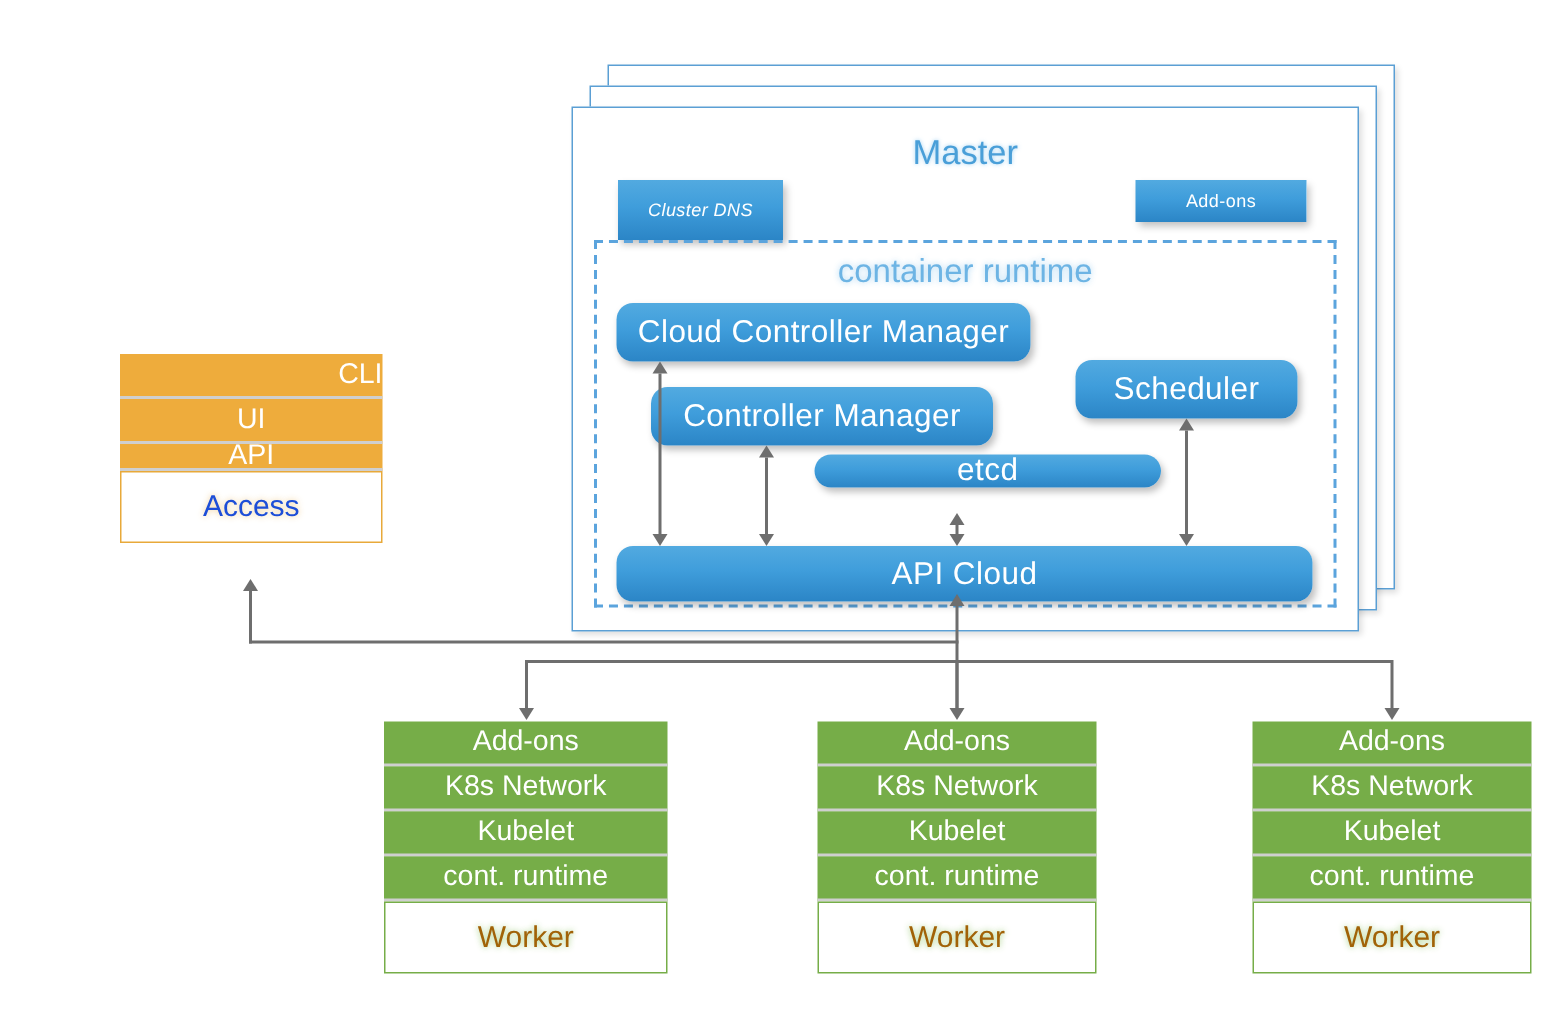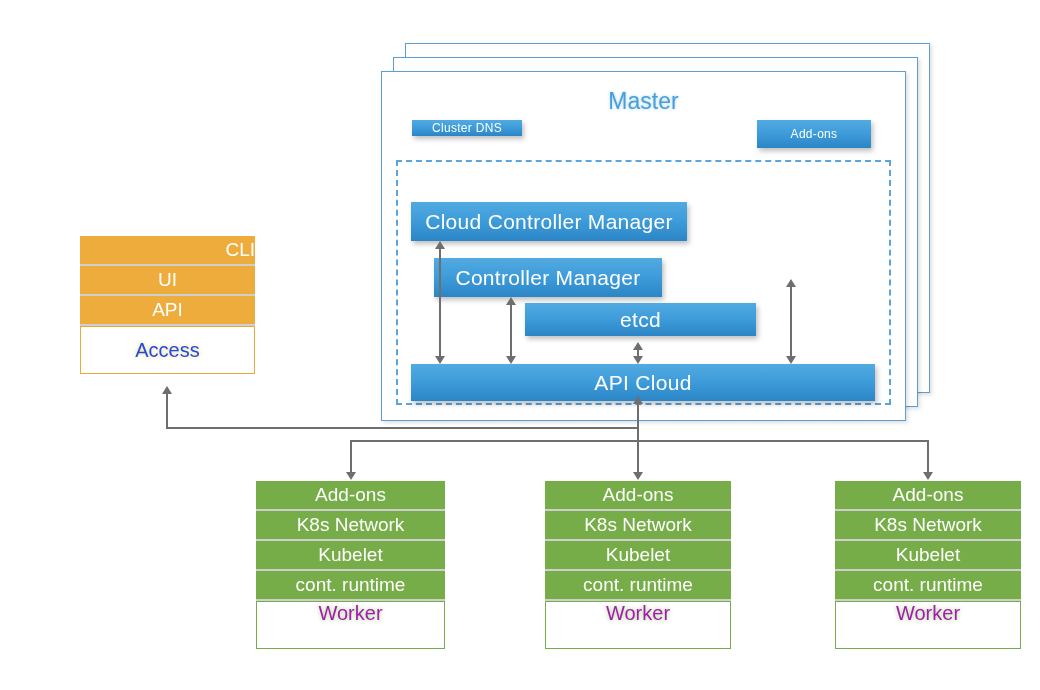--- a/index.html
+++ b/index.html
@@ -16,21 +16,21 @@
     position:absolute;
     background:linear-gradient(to bottom,#52aae0 0%,#3f9ddb 45%,#2b85c6 100%);
     color:#ffffff;
     display:flex;align-items:center;justify-content:center;
     text-align:center;
     box-shadow:2px 3px 5px rgba(0,0,0,0.25);
     box-sizing:border-box;
     letter-spacing:.3px;
   }
   .blue-small{font-size:12px;}
-  .blue-big{font-size:21px;}
+  .blue-big{font-size:21px;border-radius:11px;}
 
   .master-panel{
     position:absolute;
     background:#ffffff;
     border:1px solid #5b9fd4;
     box-sizing:border-box;
     box-shadow:2px 2px 4px rgba(0,0,0,0.13);
   }
   .master-title{
     position:absolute;
@@ -66,24 +66,24 @@
   .stack.access .foot{
     background:#ffffff;color:#1d4ed8;
     border:1px solid #e8a93a;
     box-sizing:border-box;
     display:flex;align-items:center;justify-content:center;
     font-size:20px;
     text-shadow:0 0 4px rgba(240,200,130,.9);
   }
   .stack.worker .row{background:#76ad48;border-bottom:2px solid #cfcfcf;}
   .stack.worker .foot{
-    background:#ffffff;color:#a21caf;
+    background:#ffffff;color:#a16207;
     border:1px solid #76ad48;
     box-sizing:border-box;
-    display:flex;justify-content:center;
+    display:flex;align-items:center;justify-content:center;
     font-size:20px;
     text-shadow:0 0 4px rgba(150,200,110,.9);
   }
 
   
   .conn{position:absolute;background:#6e6e6e;}
   .vline{width:2px;}
   .hline{height:2px;}
   .arrow{position:absolute;width:0;height:0;}
   .arrow-down{
@@ -99,41 +99,45 @@
 <body>
 
 <div id="stage">
 
   <div class="master-panel" style="left:405px;top:43px;width:525px;height:350px;"></div>
   <div class="master-panel" style="left:393px;top:57px;width:525px;height:350px;"></div>
   <div class="master-panel" style="left:381px;top:71px;width:525px;height:350px;"></div>
 
   <div class="master-title" style="left:381px;top:88px;width:525px;">Master</div>
 
-  <div class="blue-box blue-small" style="left:412px;top:120px;width:110px;height:16px;">
+  <div class="blue-box blue-small" style="left:412px;top:120px;width:110px;height:40px;font-style:italic;">
     <span>Cluster DNS</span>
   </div>
   <div class="blue-box blue-small" style="left:757px;top:120px;width:114px;height:28px;">
     <span>Add-ons</span>
   </div>
 
   <div class="runtime-box" style="left:396px;top:160px;width:495px;height:245px;"></div>
+  <div class="runtime-title" style="left:396px;top:168px;width:495px;">container runtime</div>
 
   <div class="blue-box blue-big" style="left:411px;top:202px;width:276px;height:39px;">
     <span>Cloud Controller Manager</span>
   </div>
 
   <div class="blue-box blue-big" style="left:434px;top:258px;width:228px;height:39px;">
     <span>Controller Manager</span>
   </div>
 
-  <div class="blue-box blue-big" style="left:525px;top:303px;width:231px;height:33px;">
+  <div class="blue-box blue-big" style="left:543px;top:303px;width:231px;height:22px;">
     <span>etcd</span>
   </div>
 
+  <div class="blue-box blue-big" style="left:717px;top:240px;width:148px;height:39px;">
+    <span>Scheduler</span>
+  </div>
 
   <div class="blue-box blue-big" style="left:411px;top:364px;width:464px;height:37px;">
     <span>API Cloud</span>
   </div>
 
   <div class="conn vline" style="left:439px;top:249px;height:108px;"></div>
   <div class="arrow arrow-up" style="left:435px;top:241px;"></div>
   <div class="arrow arrow-down" style="left:435px;top:356px;"></div>
 
   <div class="conn vline" style="left:510px;top:305px;height:52px;"></div>
@@ -148,21 +152,21 @@
   <div class="arrow arrow-up" style="left:786px;top:279px;"></div>
   <div class="arrow arrow-down" style="left:786px;top:356px;"></div>
 
   <div class="stack access" style="left:80px;top:236px;width:175px;height:150px;">
     <div class="row" style="height:30px;justify-content:flex-end;">
       <span>CLI</span>
     </div>
     <div class="row" style="height:30px;">
       <span>UI</span>
     </div>
-    <div class="row" style="height:30px;">
+    <div class="row" style="height:18px;">
       <span>API</span>
     </div>
     <div class="foot" style="height:48px;">
       <span>Access</span>
     </div>
   </div>
 
   <div class="stack worker" style="left:256px;top:481px;width:189px;height:172px;">
     <div class="row" style="height:30px;">
       <span>Add-ons</span>

